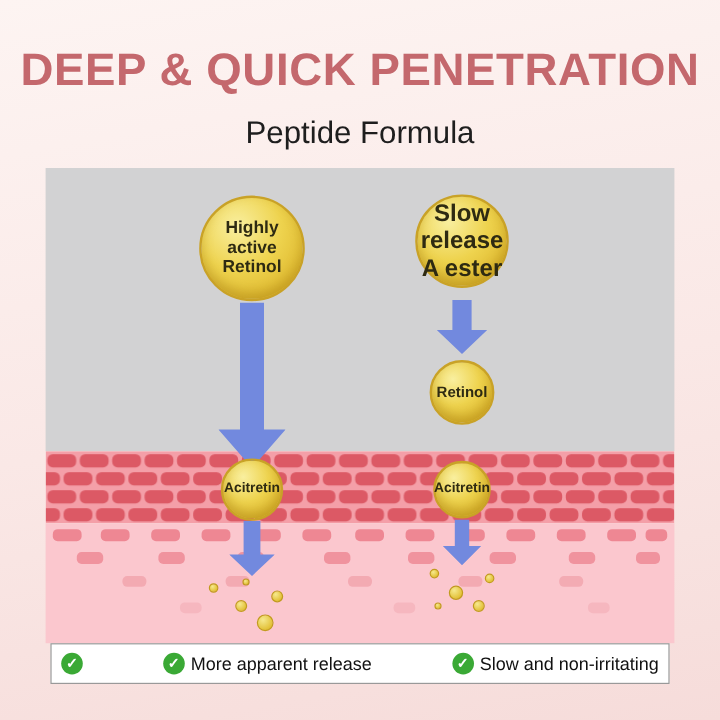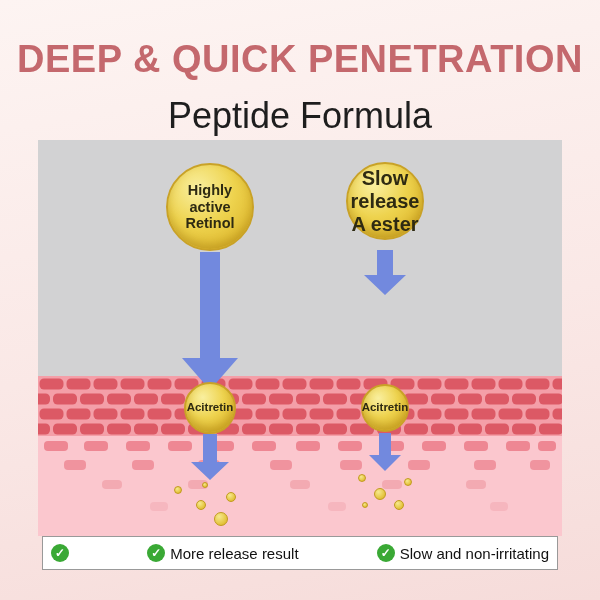--- a/index.html
+++ b/index.html
@@ -4,21 +4,21 @@
 <style>
   * { margin:0; padding:0; box-sizing:border-box; }
   html,body { width:600px; height:600px; }
   body {
     font-family:"Liberation Sans", sans-serif;
     background:linear-gradient(170deg,#fdf4f2 0%,#fae8e6 55%,#f6dcda 100%);
     position:relative; overflow:hidden;
   }
   .header { text-align:center; padding-top:38px; }
   .title { font-size:38px; font-weight:800; color:#c4686d; letter-spacing:.5px; }
-  .subtitle { font-size:36px; font-weight:500; color:#1e1e1e; margin-top:14px; }
+  .subtitle { font-size:26px; font-weight:500; color:#1e1e1e; margin-top:14px; }
 
   .diagram { position:absolute; left:38px; top:140px; width:524px; height:393px; }
   .zone { position:absolute; left:0; width:524px; }
   .zone-gray { top:0; height:236px; background:#d2d2d3; }
   .zone-brick { top:236px; height:60px; display:block; }
   .zone-pink { top:296px; height:100px; background:#fbc7ce; }
   .cells { position:absolute; left:0; top:0; display:block; }
 
   .arrow { position:absolute; display:block; }
   .arrow polygon { fill:#7289de; }
@@ -130,20 +130,23 @@
   <svg class="arrow" style="left:331px;top:293px" width="32" height="38" viewBox="0 0 32 38">
     <polygon points="10,0 22,0 22,22 32,22 16,38 0,22 10,22"></polygon>
   </svg>
 
   <div class="bubble" style="left:128px;top:23px;width:88px;height:88px;font-size:14.5px;padding:6px">
     <span>Highly active Retinol</span>
   </div>
   <div class="bubble" style="left:308px;top:22px;width:78px;height:78px;font-size:20px;padding:5px">
     <span>Slow release A ester</span>
   </div>
+  <div class="bubble" style="left:320px;top:160px;width:54px;height:54px;font-size:12.5px">
+    <span>Retinol</span>
+  </div>
   <div class="bubble" style="left:146px;top:242px;width:52px;height:52px;font-size:11.5px">
     <span>Acitretin</span>
   </div>
   <div class="bubble" style="left:323px;top:244px;width:48px;height:48px;font-size:11.5px">
     <span>Acitretin</span>
   </div>
 
   <div class="drop" style="left:136px;top:346px;width:8px;height:8px"></div>
   <div class="drop" style="left:158px;top:360px;width:10px;height:10px"></div>
   <div class="drop" style="left:176px;top:372px;width:14px;height:14px"></div>
@@ -155,19 +158,19 @@
   <div class="drop" style="left:366px;top:338px;width:8px;height:8px"></div>
   <div class="drop" style="left:324px;top:362px;width:6px;height:6px"></div>
 </div>
 
 <div class="benefits-bar">
   <div class="benefit">
     <span class="check">✓</span>
   </div>
   <div class="benefit">
     <span class="check">✓</span>
-    <span>More release result</span>
+    <span>More apparent release</span>
   </div>
   <div class="benefit">
     <span class="check">✓</span>
     <span>Slow and non-irritating</span>
   </div>
 </div>
 
 </body></html>

